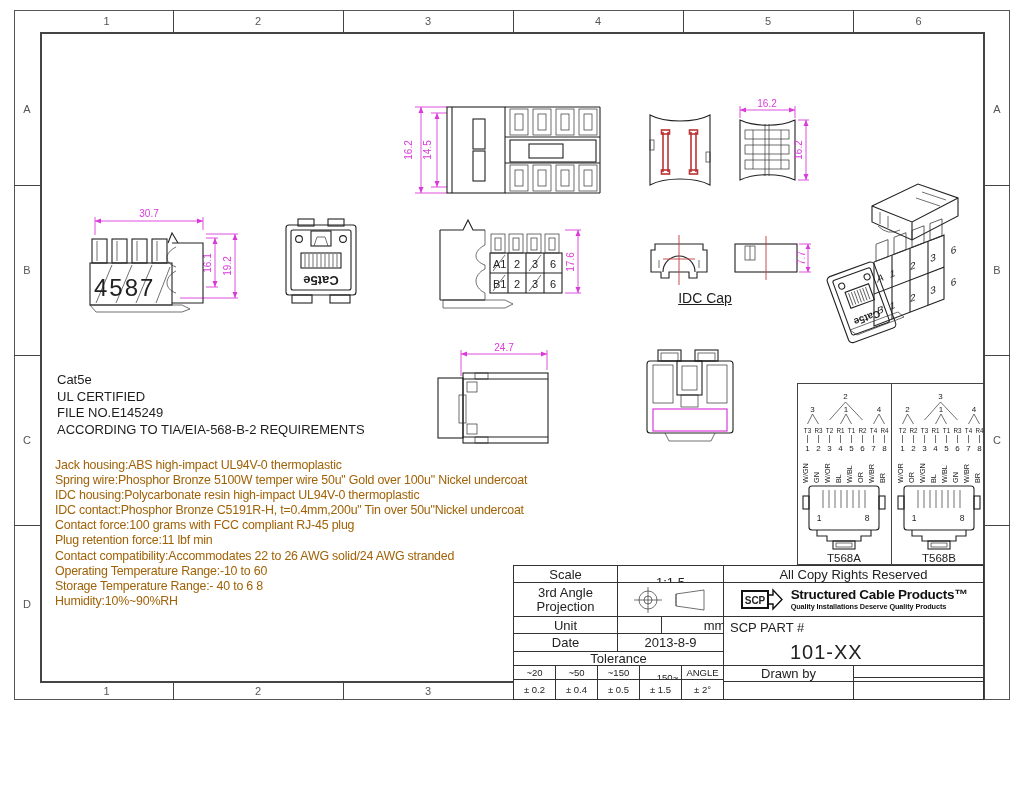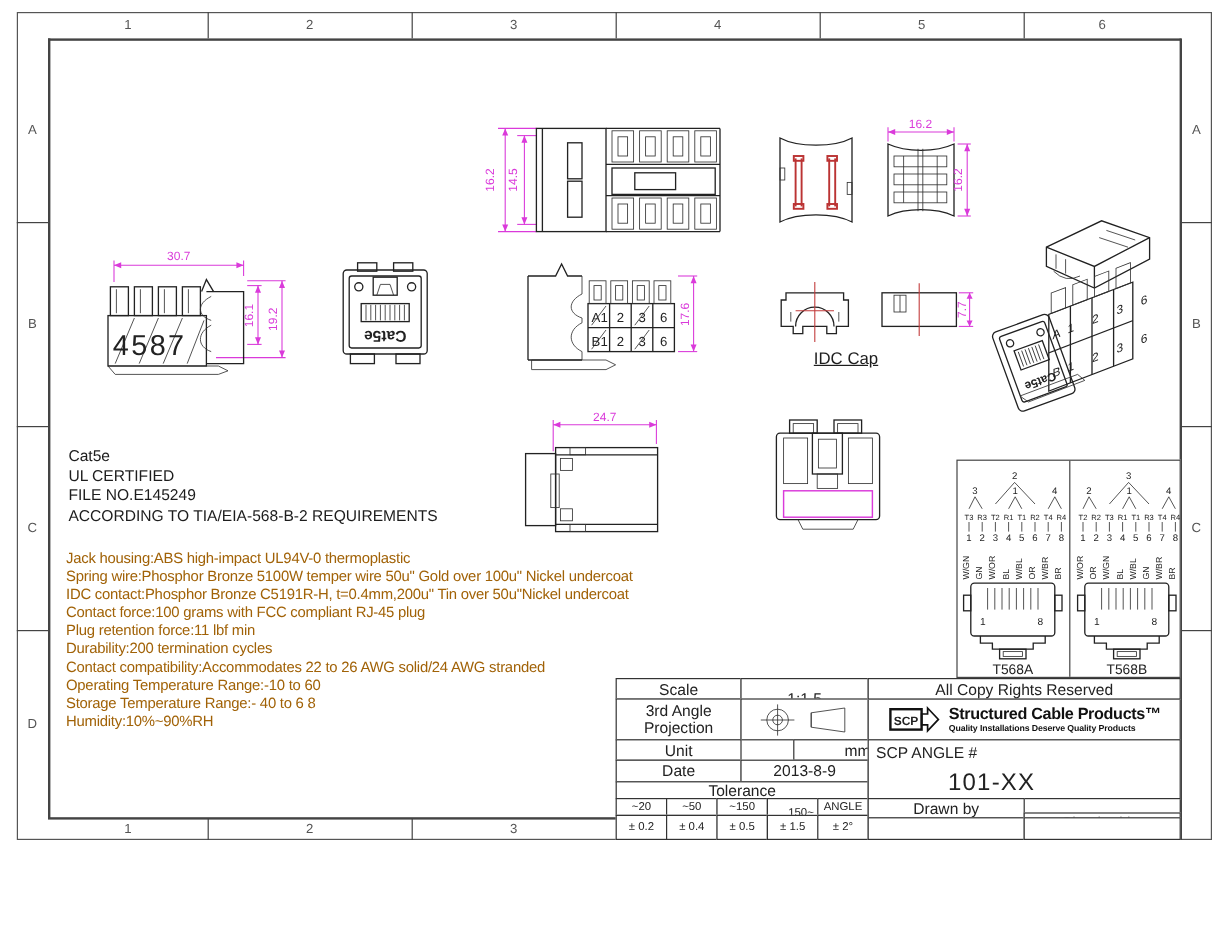--- a/index.html
+++ b/index.html
@@ -386,24 +386,24 @@
 <div class="abs notes" style="left:57px;top:372px;">
   <div>Cat5e</div>
   <div>UL CERTIFIED</div>
   <div>FILE NO.E145249</div>
   <div>ACCORDING TO TIA/EIA-568-B-2 REQUIREMENTS</div>
 </div>
 
 <div class="abs" style="left:55px;top:458px;width:470px;">
   <div class="spec-line">Jack housing:ABS high-impact UL94V-0 thermoplastic</div>
   <div class="spec-line">Spring wire:Phosphor Bronze 5100W temper wire 50u" Gold over 100u" Nickel undercoat</div>
+  <div class="spec-line">IDC housing:Polycarbonate resin high-impact UL94V-0 thermoplastic</div>
   <div class="spec-line">IDC contact:Phosphor Bronze C5191R-H, t=0.4mm,200u" Tin over 50u"Nickel undercoat</div>
   <div class="spec-line">Contact force:100 grams with FCC compliant RJ-45 plug</div>
   <div class="spec-line">Plug retention force:11 lbf min</div>
-  <div class="spec-line">Durability:200 termination cycles</div>
   <div class="spec-line">Contact compatibility:Accommodates 22 to 26 AWG solid/24 AWG stranded</div>
   <div class="spec-line">Operating Temperature Range:-10  to 60</div>
   <div class="spec-line">Storage Temperature Range:- 40  to 6  8</div>
   <div class="spec-line">Humidity:10%~90%RH</div>
 </div>
 
 <div class="wire-panel" style="left:797px;top:383px;width:187px;height:182px;">
   <div class="wire-col" style="left:0;width:93px;">
     <svg style="left:1px;top:2px;" width="90" height="178" viewBox="0 0 90 178">
       <g class="thin">
@@ -602,21 +602,21 @@
     </svg>
     <div style="text-align:left;">
       <div class="brand-name">Structured Cable Products™</div>
       <div class="brand-sub">Quality Installations Deserve Quality Products</div>
     </div>
   </div>
 
   <div class="tb-cell" style="left:210px;top:0;width:261px;height:18px;">All Copy Rights Reserved</div>
 
   <div class="tb-cell left" style="left:210px;top:51px;width:261px;height:50px;flex-direction:column;align-items:flex-start;justify-content:flex-start;padding:3px 6px;">
-    <div style="font-size:13px;">SCP ANGLE #</div>
+    <div style="font-size:13px;">SCP PART #</div>
     <div style="font-size:20px;margin:6px 0 0 60px;letter-spacing:1px;">101-XX</div>
   </div>
 
   <div class="tb-cell" style="left:210px;top:100px;width:131px;height:17px;">Drawn by</div>
   <div class="tb-cell" style="left:340px;top:100px;width:131px;height:17px;margin-top:12px;">Checked by</div>
   <div class="tb-cell" style="left:210px;top:116px;width:131px;height:19px;"></div>
   <div class="tb-cell" style="left:340px;top:116px;width:131px;height:19px;"></div>
 </div>
 
 </body></html>

